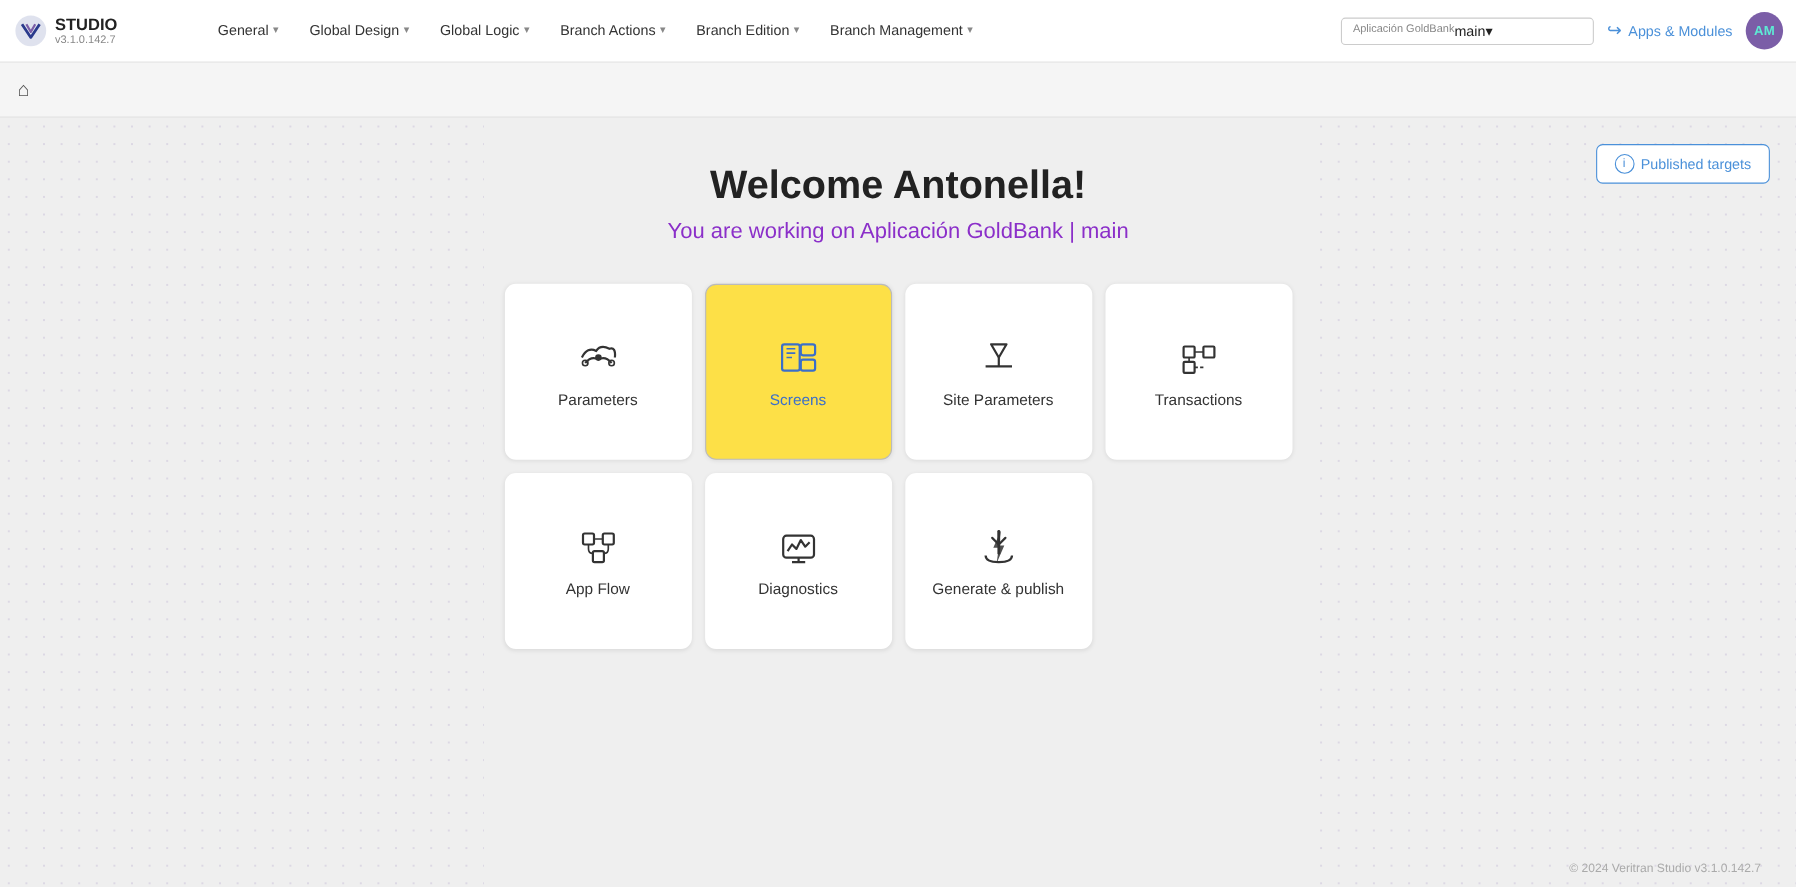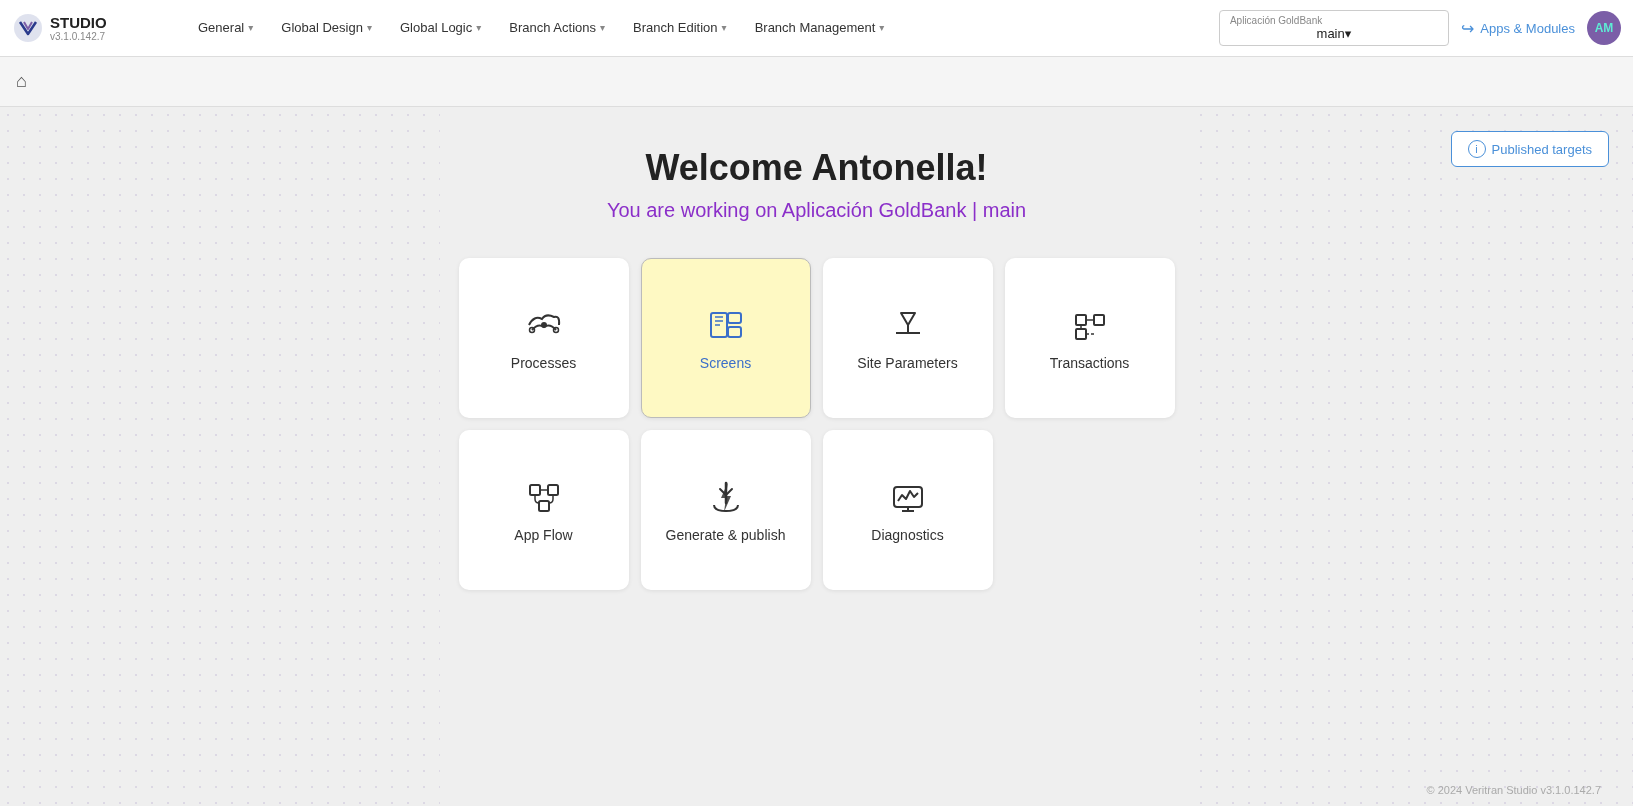--- a/index.html
+++ b/index.html
@@ -26,21 +26,21 @@
       display: flex; align-items: center; gap: 4px;
       padding: 0 14px; height: 57px; cursor: pointer;
       font-size: 13px; color: #333; white-space: nowrap;
       border-bottom: 2px solid transparent;
       transition: border-color 0.15s;
     }
     .nav-chevron { font-size: 10px; color: #888; }
 
     .navbar-right { display: flex; align-items: center; gap: 12px; margin-left: auto; }
     .app-selector {
-      display: flex; flex-direction: column; border: 1px solid #ccc;
+      display: flex; flex-direction: row; border: 1px solid #ccc;
       border-radius: 4px; padding: 4px 10px; min-width: 230px;
       cursor: pointer; background: #fff;
     }
     .app-selector-label { font-size: 10px; color: #888; }
     .app-selector-value { font-size: 13px; color: #222; font-weight: 500; display: flex; align-items: center; justify-content: center; }
     .apps-modules-btn {
       display: flex; align-items: center; gap: 6px;
       color: #4a90d9; font-size: 13px; cursor: pointer; white-space: nowrap;
       background: none; border: none;
     }
@@ -107,21 +107,21 @@
       gap: 12px;
     }
     .card {
       background: #fff; border-radius: 10px;
       display: flex; flex-direction: column; align-items: center; justify-content: center;
       gap: 10px; cursor: pointer;
       box-shadow: 0 1px 4px rgba(0,0,0,0.08);
       transition: box-shadow 0.15s, transform 0.15s;
     }
     .card.highlighted {
-      background: #fef9c3; border: 1.5px solid #bbb;
+      background: #fde047; border: 1.5px solid #bbb;
     }
     .card-icon-blue { color: #3b6fc9; }
     .card-label { font-size: 14px; color: #333; font-weight: 500; }
 
     
     .icon-svg { width: 40px; height: 40px; }
 
     
     .footer {
       position: absolute; bottom: 10px; right: 32px;
@@ -208,21 +208,21 @@
     <div class="cards-grid">
 
       <div class="card">
         <svg class="icon-svg" viewBox="0 0 40 40">
           <path d="M5 20 Q10 10 18 14 Q22 8 30 12 Q36 10 35 20" stroke="#333" stroke-width="2" fill="none"></path>
           <circle cx="20" cy="20" r="3" fill="#333"></circle>
           <path d="M8 25 Q14 18 20 22 Q26 18 32 25" stroke="#333" stroke-width="2" fill="none"></path>
           <circle cx="8" cy="25" r="2.5" fill="none" stroke="#333" stroke-width="1.5"></circle>
           <circle cx="32" cy="25" r="2.5" fill="none" stroke="#333" stroke-width="1.5"></circle>
         </svg>
-        <span class="card-label">Processes</span>
+        <span class="card-label">Parameters</span>
       </div>
 
       <div class="card highlighted">
         <svg class="icon-svg" viewBox="0 0 40 40">
           <rect x="5" y="8" width="16" height="24" rx="2" fill="none" stroke="#3b6fc9" stroke-width="2"></rect>
           <line x1="9" y1="12" x2="17" y2="12" stroke="#3b6fc9" stroke-width="1.5"></line>
           <line x1="9" y1="16" x2="17" y2="16" stroke="#3b6fc9" stroke-width="1.5"></line>
           <line x1="9" y1="20" x2="14" y2="20" stroke="#3b6fc9" stroke-width="1.5"></line>
           <rect x="22" y="8" width="13" height="10" rx="2" fill="none" stroke="#3b6fc9" stroke-width="2"></rect>
           <rect x="22" y="22" width="13" height="10" rx="2" fill="none" stroke="#3b6fc9" stroke-width="2"></rect>
@@ -260,37 +260,37 @@
           <path d="M16 13 L24 13" stroke="#333" stroke-width="1.5"></path>
           <path d="M11 18 L11 22 Q11 26 15 26" stroke="#333" stroke-width="1.5" fill="none"></path>
           <path d="M29 18 L29 22 Q29 26 25 26" stroke="#333" stroke-width="1.5" fill="none"></path>
           <path d="M22 10 L22 10" stroke="#333" stroke-width="1.5"></path>
         </svg>
         <span class="card-label">App Flow</span>
       </div>
 
       <div class="card">
         <svg class="icon-svg" viewBox="0 0 40 40">
+          <rect x="6" y="10" width="28" height="20" rx="3" fill="none" stroke="#333" stroke-width="2"></rect>
+          <polyline points="10,24 14,18 18,22 22,14 26,20 30,16" stroke="#333" stroke-width="2" fill="none" stroke-linejoin="round"></polyline>
+          <line x1="20" y1="30" x2="20" y2="34" stroke="#333" stroke-width="2"></line>
+          <line x1="14" y1="34" x2="26" y2="34" stroke="#333" stroke-width="2"></line>
+        </svg>
+        <span class="card-label">Diagnostics</span>
+      </div>
+
+      <div class="card">
+        <svg class="icon-svg" viewBox="0 0 40 40">
           <path d="M20 6 L20 26" stroke="#333" stroke-width="2.5" stroke-linecap="round"></path>
           <path d="M20 6 L20 18 L14 12" stroke="#333" stroke-width="2" stroke-linecap="round" stroke-linejoin="round" fill="none"></path>
           <path d="M20 18 L26 12" stroke="#333" stroke-width="2" stroke-linecap="round" fill="none"></path>
           <path d="M8 28 Q8 34 20 34 Q32 34 32 28" stroke="#333" stroke-width="2" fill="none"></path>
 
           <path d="M22 5 L15 21 L20 21 L18 35 L25 19 L20 19 Z" fill="#333" stroke="none" opacity="0.85"></path>
         </svg>
         <span class="card-label">Generate &amp; publish</span>
       </div>
 
-      <div class="card">
-        <svg class="icon-svg" viewBox="0 0 40 40">
-          <rect x="6" y="10" width="28" height="20" rx="3" fill="none" stroke="#333" stroke-width="2"></rect>
-          <polyline points="10,24 14,18 18,22 22,14 26,20 30,16" stroke="#333" stroke-width="2" fill="none" stroke-linejoin="round"></polyline>
-          <line x1="20" y1="30" x2="20" y2="34" stroke="#333" stroke-width="2"></line>
-          <line x1="14" y1="34" x2="26" y2="34" stroke="#333" stroke-width="2"></line>
-        </svg>
-        <span class="card-label">Diagnostics</span>
-      </div>
-
     </div>
   </div>
 
   <div class="footer">© 2024 Veritran Studio v3.1.0.142.7</div>
 </div>
 
 </body></html>

